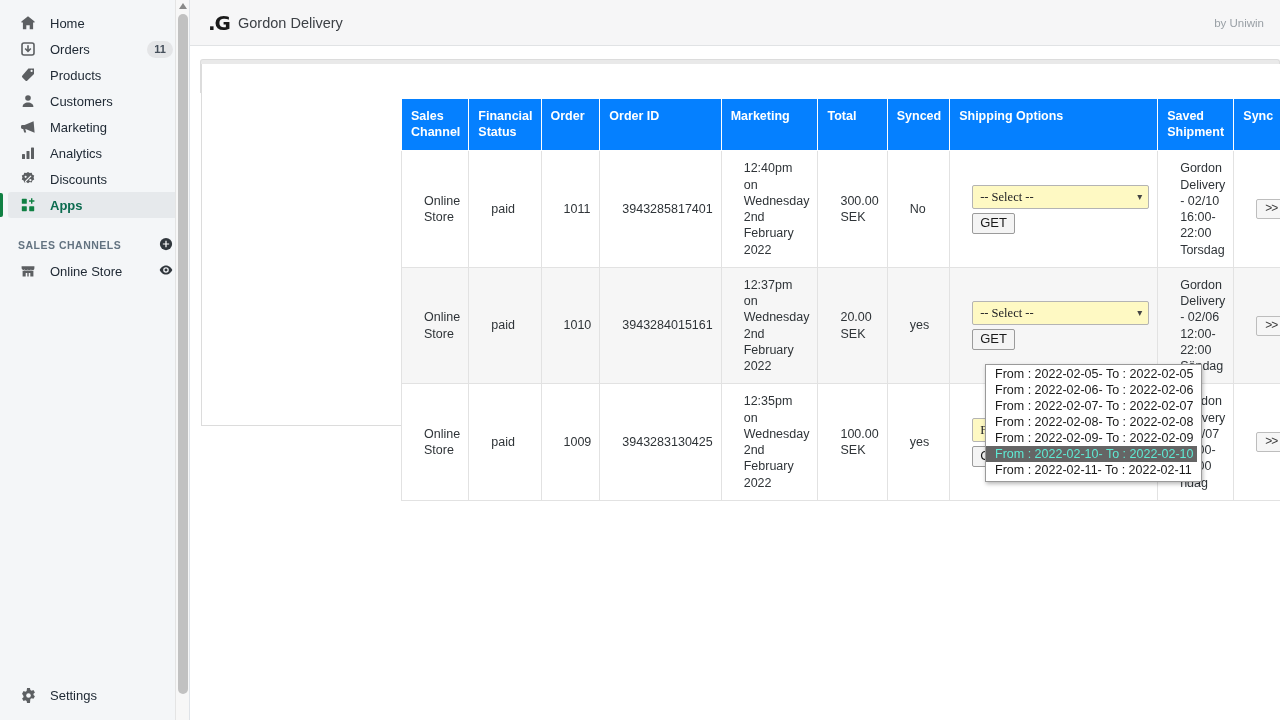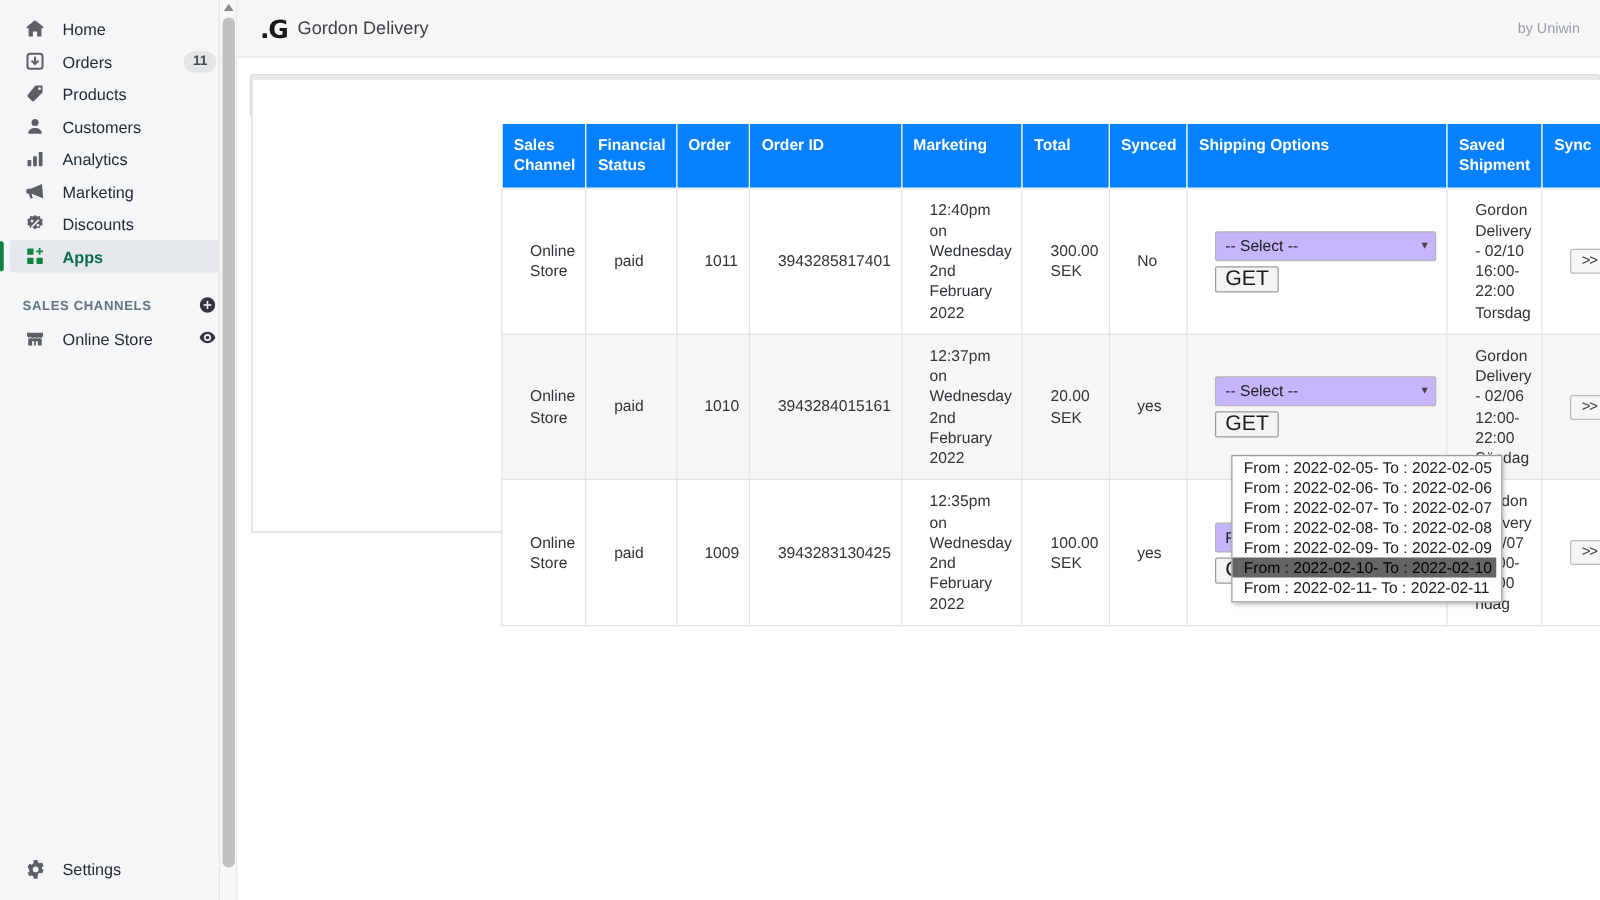--- a/index.html
+++ b/index.html
@@ -222,42 +222,43 @@
   .col-saved{ width: 140px; }
   .col-sync { width: 44px; }
   .col-pdf  { width: 94px; }
 
   
   .sel {
     position: relative;
     display: block;
     width: 177px;
     height: 24px;
-    background: #c4b5fd;
+    background: #fef9c3;
     border: 1px solid #b4b4b4;
     border-radius: 2px;
     font-size: 12.5px;
     color: #202124;
     line-height: 22px;
     padding: 0 22px 0 7px;
     white-space: nowrap;
     overflow: hidden;
+    font-family: Liberation Serif, serif;
   }
   .sel .caret {
     position: absolute;
     right: 6px; top: 0;
     line-height: 22px;
     font-size: 10px;
     color: #444;
   }
   .btn-get {
     display: inline-block;
     margin-top: 4px;
     padding: 1px 7px 2px 7px;
-    font-size: 17px;
+    font-size: 13px;
     color: #1a1a1a;
     background: #f4f4f4;
     border: 1px solid #9b9b9b;
     border-radius: 2px;
     line-height: 16px;
   }
   .btn-sync {
     display: inline-block;
     padding: 1px 8px 2px 8px;
     font-size: 12px;
@@ -295,21 +296,21 @@
     color: #1a1a1a;
   }
   #dropdown .opt {
     height: 16px;
     line-height: 16px;
     padding: 0 5px 0 9px;
     white-space: nowrap;
   }
   #dropdown .opt.selected {
     background: #656565;
-    color: #000000;
+    color: #5eead4;
   }
 </style>
 </head>
 <body>
 
 <div id="app">
 
   <div id="sidebar">
 
     <div class="nav-list">
@@ -349,35 +350,35 @@
             <circle cx="8" cy="5" r="2.8" fill="#5c5f62"></circle>
             <path fill="#5c5f62" d="M2.6 14c0-3 2.4-4.6 5.4-4.6s5.4 1.6 5.4 4.6z"></path>
           </svg>
         </span>
         <span class="nav-label">Customers</span>
       </div>
 
       <div class="nav-item">
         <span class="ico">
           <svg width="16" height="16" viewBox="0 0 16 16">
+            <path fill="#5c5f62" d="M13.6 2.2 4.6 6H2.4A1.4 1.4 0 0 0 1 7.4v1.2a1.4 1.4 0 0 0 1.4 1.4h.8l1 3.6h2l-.9-3.6h.3l9 3.8z"></path>
+          </svg>
+        </span>
+        <span class="nav-label">Marketing</span>
+      </div>
+
+      <div class="nav-item">
+        <span class="ico">
+          <svg width="16" height="16" viewBox="0 0 16 16">
             <rect x="2" y="9" width="3" height="5" rx="0.6" fill="#5c5f62"></rect>
             <rect x="6.5" y="6" width="3" height="8" rx="0.6" fill="#5c5f62"></rect>
             <rect x="11" y="2.5" width="3" height="11.5" rx="0.6" fill="#5c5f62"></rect>
           </svg>
         </span>
         <span class="nav-label">Analytics</span>
-      </div>
-
-      <div class="nav-item">
-        <span class="ico">
-          <svg width="16" height="16" viewBox="0 0 16 16">
-            <path fill="#5c5f62" d="M13.6 2.2 4.6 6H2.4A1.4 1.4 0 0 0 1 7.4v1.2a1.4 1.4 0 0 0 1.4 1.4h.8l1 3.6h2l-.9-3.6h.3l9 3.8z"></path>
-          </svg>
-        </span>
-        <span class="nav-label">Marketing</span>
       </div>
 
       <div class="nav-item">
         <span class="ico">
           <svg width="16" height="16" viewBox="0 0 16 16">
             <path fill="#5c5f62" d="M8 .9l1.7 1.2 2-.3.7 1.9 1.8.9-.6 2 .6 2-1.8.9-.7 1.9-2-.3L8 12.3 6.3 11.1l-2 .3-.7-1.9-1.8-.9.6-2-.6-2 1.8-.9.7-1.9 2 .3z"></path>
             <path fill="#f4f6f8" d="M5.6 4.7a1.1 1.1 0 1 1 0 2.2 1.1 1.1 0 0 1 0-2.2zm4.8 3.4a1.1 1.1 0 1 1 0 2.2 1.1 1.1 0 0 1 0-2.2zM10.6 4.4l.9.9-6 6-.9-.9z"></path>
           </svg>
         </span>
         <span class="nav-label">Discounts</span>

